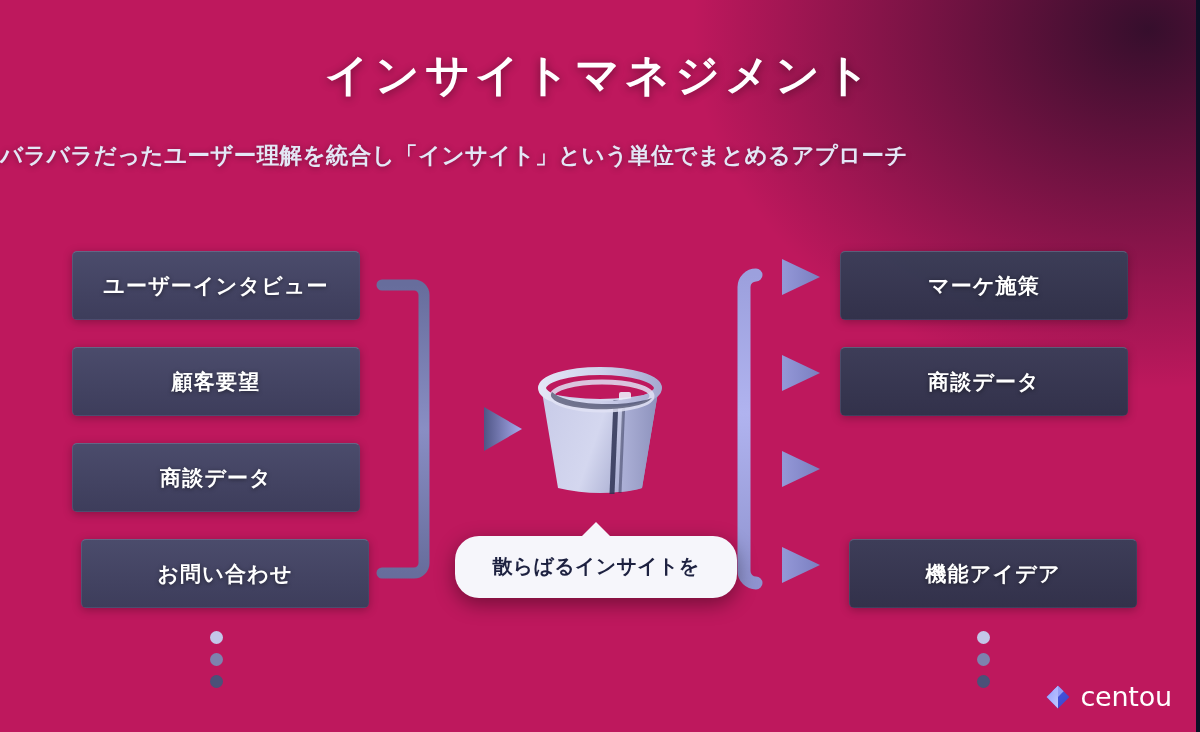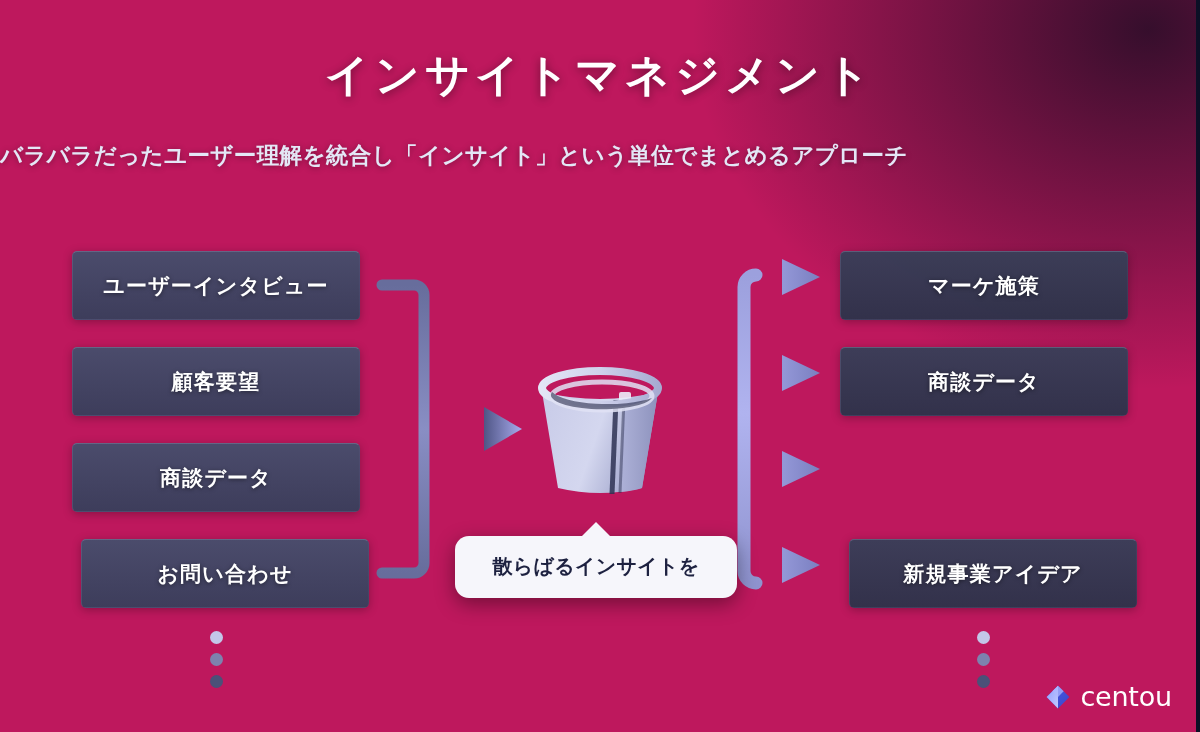--- a/index.html
+++ b/index.html
@@ -137,21 +137,21 @@
 
   
   .callout {
     position: absolute;
     left: 455px;
     top: 536px;
     width: 282px;
     padding: 16px 12px 18px;
     box-sizing: border-box;
     background: #f6f6fb;
-    border-radius: 14px;
+    border-radius: 24px;
     box-shadow: 0 6px 20px rgba(0,0,0,0.40);
     text-align: center;
     z-index: 6;
   }
   .callout-tip {
     position: absolute;
     left: 50%;
     top: -14px;
     margin-left: -15px;
     width: 0;
@@ -278,21 +278,21 @@
     <span>お問い合わせ</span>
   </div>
 
   <div class="node right r0">
     <span>マーケ施策</span>
   </div>
   <div class="node right r1">
     <span>商談データ</span>
   </div>
   <div class="node right r3">
-    <span>新規事業アイデア</span>
+    <span>機能アイデア</span>
   </div>
 
   <div class="dots dots-left">
     <i></i>
     <i></i>
     <i></i>
   </div>
   <div class="dots dots-right">
     <i></i>
     <i></i>

